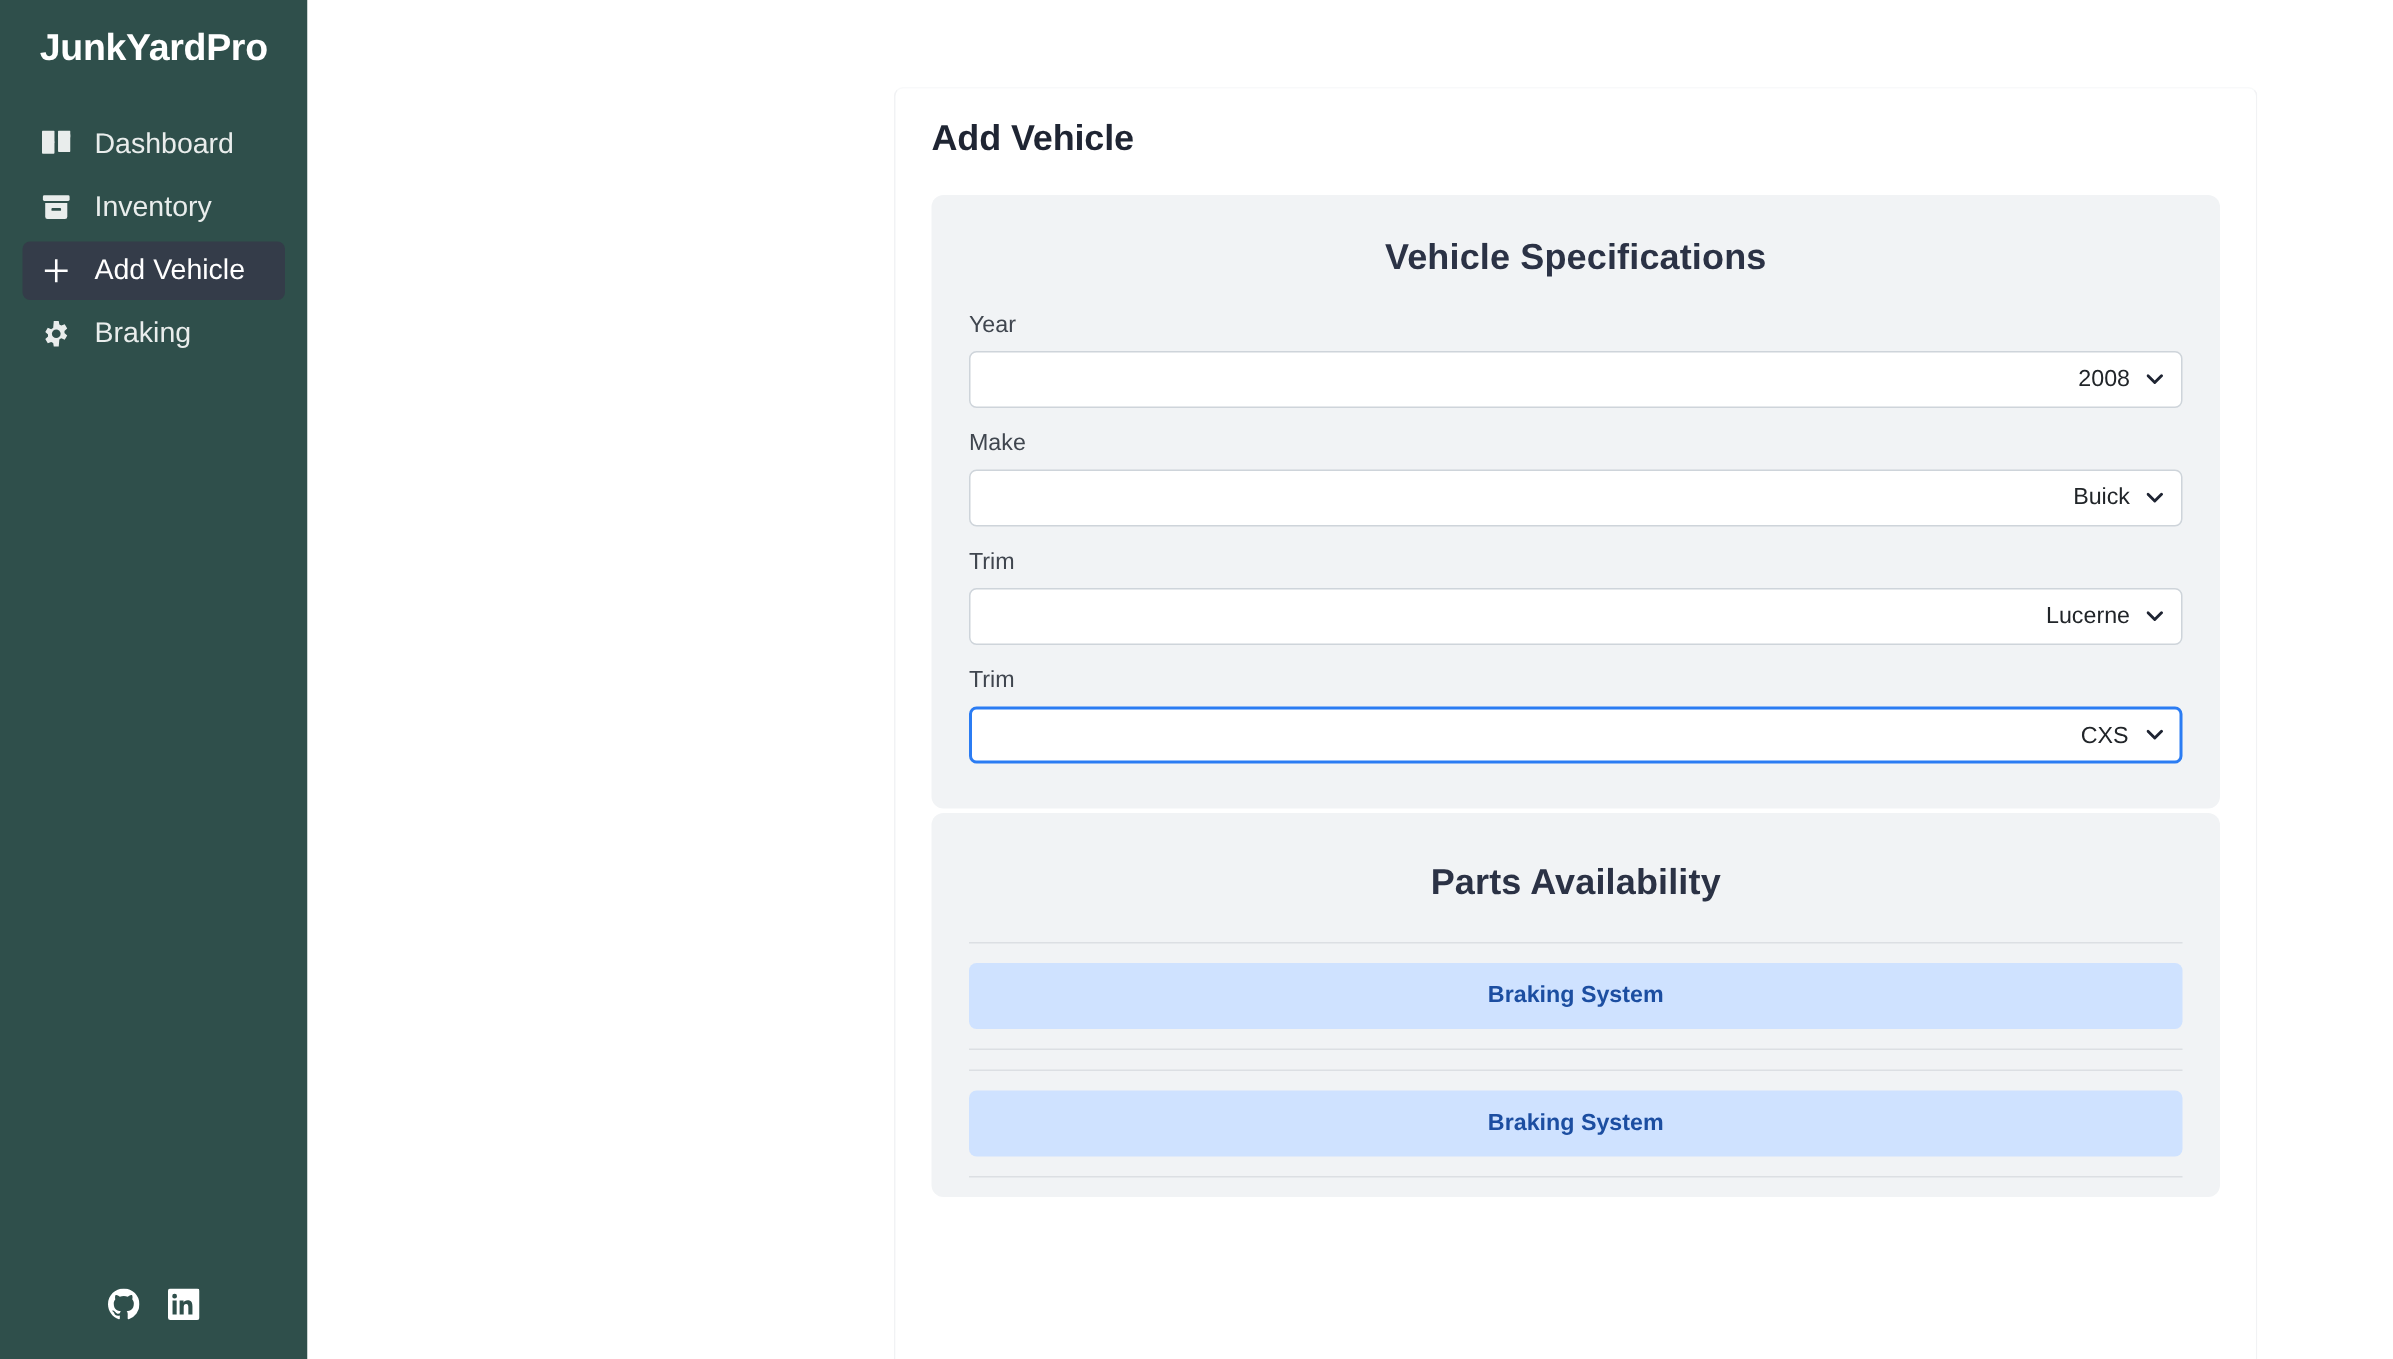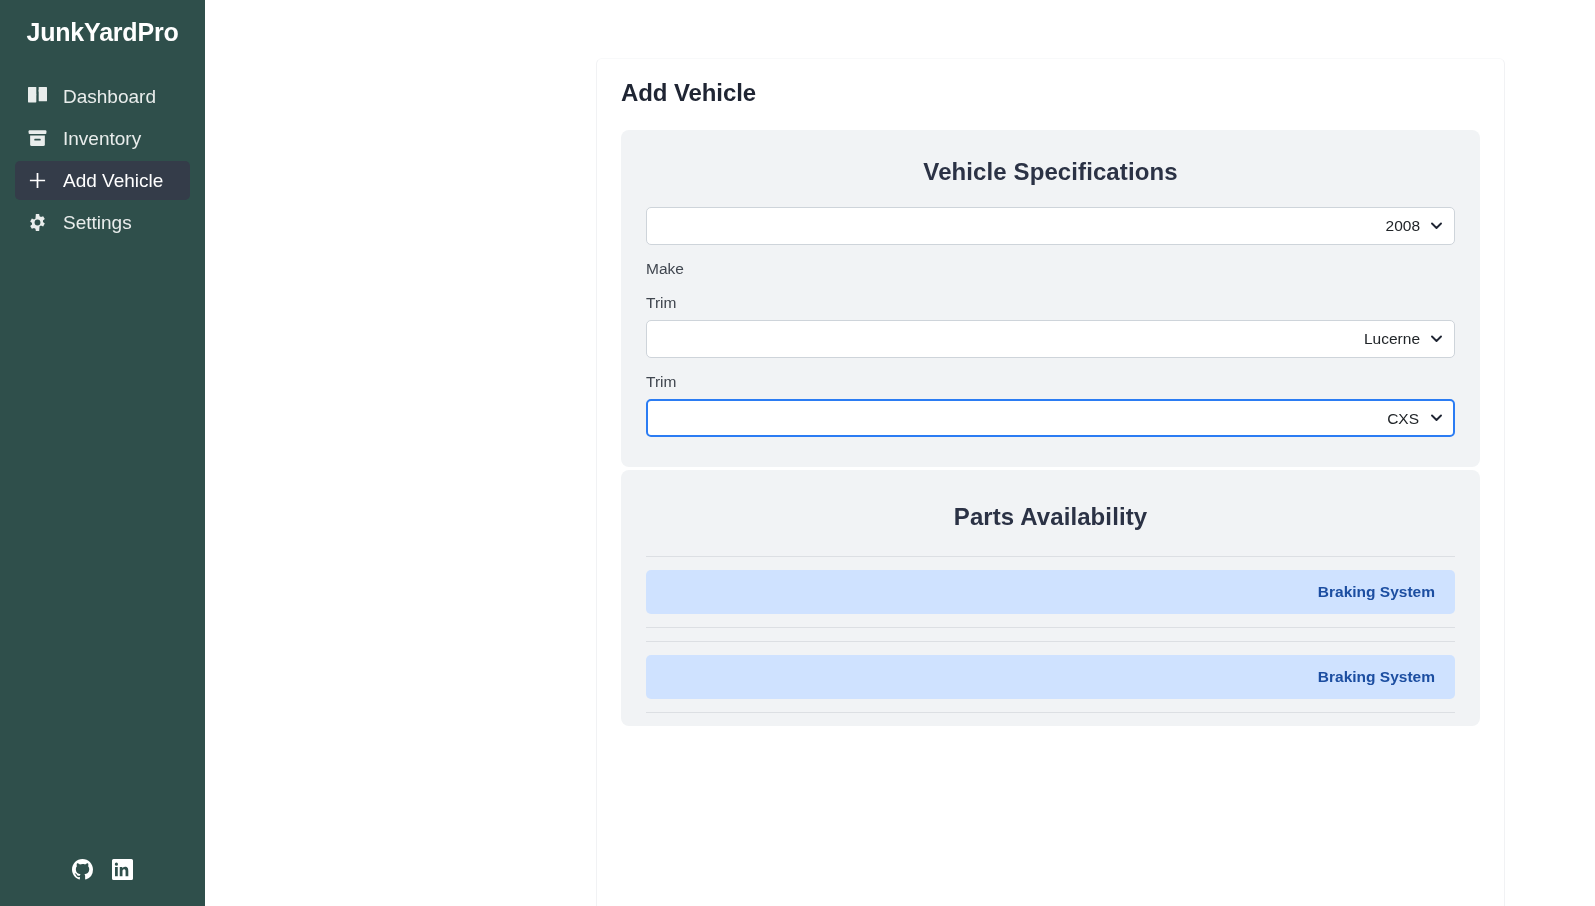--- a/index.html
+++ b/index.html
@@ -204,21 +204,21 @@
     padding-bottom: 0;
   }
 
   .parts-list { margin-top: 23px; }
 
   .accordion-item { border-top: 1px solid #dcdfe3; }
   .accordion-item:first-child { border-top: 1px solid #dcdfe3; }
 
   .accordion-header {
     width: 100%;
-    text-align: right;
+    text-align: center;
     border: none;
     background: #cfe2ff;
     color: #1c4ea1;
     font-family: "Liberation Sans", sans-serif;
     font-weight: bold;
     font-size: 15.5px;
     height: 44px;
     padding: 0 20px;
     border-radius: 5px;
     margin-top: 13px;
@@ -273,21 +273,21 @@
         <span>Add Vehicle</span>
       </a>
 
       <a class="nav-item">
         <span class="nav-icon">
           <svg width="19" height="19" viewBox="0 0 16 16" fill="currentColor">
             <path d="M6.6.8h2.8l.33 2.04c.4.14.78.34 1.12.58l1.9-.78 1.4 2.42-1.56 1.33c.04.21.06.42.06.61s-.02.4-.06.61l1.56 1.33-1.4 2.42-1.9-.78c-.34.24-.72.44-1.12.58L9.4 15.2H6.6l-.33-2.04a4.7 4.7 0 0 1-1.12-.58l-1.9.78-1.4-2.42 1.56-1.33A4.2 4.2 0 0 1 3.35 9c0-.19.02-.4.06-.61L1.85 7.06l1.4-2.42 1.9.78c.34-.24.72-.44 1.12-.58L6.6.8z"></path>
             <circle cx="8" cy="8" r="2.45" fill="#2f4f4b"></circle>
           </svg>
         </span>
-        <span>Settings</span>
+        <span>Braking</span>
       </a>
 
     </nav>
 
     <div class="social">
       <a>
         <svg width="21" height="21" viewBox="0 0 16 16" fill="currentColor">
           <path d="M8 0C3.58 0 0 3.58 0 8c0 3.54 2.29 6.53 5.47 7.59.4.07.55-.17.55-.38 0-.19-.01-.82-.01-1.49-2.01.37-2.53-.49-2.69-.94-.09-.23-.48-.94-.82-1.13-.28-.15-.68-.52-.01-.53.63-.01 1.08.58 1.23.82.72 1.21 1.87.87 2.33.66.07-.52.28-.87.51-1.07-1.78-.2-3.64-.89-3.64-3.95 0-.87.31-1.59.82-2.15-.08-.2-.36-1.02.08-2.12 0 0 .67-.21 2.2.82a7.4 7.4 0 0 1 2-.27c.68 0 1.36.09 2 .27 1.53-1.04 2.2-.82 2.2-.82.44 1.1.16 1.92.08 2.12.51.56.82 1.27.82 2.15 0 3.07-1.87 3.75-3.65 3.95.29.25.54.73.54 1.48 0 1.07-.01 1.93-.01 2.2 0 .21.15.46.55.38A8.01 8.01 0 0 0 16 8c0-4.42-3.58-8-8-8z"></path>
         </svg>
       </a>
@@ -305,34 +305,45 @@
     <div class="content-panel">
 
       <h1 class="page-title">Add Vehicle</h1>
 
       <section class="card">
         <h2 class="card-heading">Vehicle Specifications</h2>
 
         <div class="spec-body">
 
           <div class="field">
+            <label class="field-label">Year</label>
             <span class="select-wrap">
               <select class="field-select">
                 <option>2008</option>
               </select>
               <span class="chevron">
                 <svg width="11" height="8" viewBox="0 0 11 8" fill="none" stroke="currentColor" stroke-width="1.9" stroke-linecap="round" stroke-linejoin="round">
                     <path d="M1 1.5 5.5 6 10 1.5"></path>
                   </svg>
               </span>
             </span>
           </div>
 
           <div class="field">
             <label class="field-label">Make</label>
+            <span class="select-wrap">
+              <select class="field-select">
+                <option>Buick</option>
+              </select>
+              <span class="chevron">
+                <svg width="11" height="8" viewBox="0 0 11 8" fill="none" stroke="currentColor" stroke-width="1.9" stroke-linecap="round" stroke-linejoin="round">
+                    <path d="M1 1.5 5.5 6 10 1.5"></path>
+                  </svg>
+              </span>
+            </span>
           </div>
 
           <div class="field">
             <label class="field-label">Trim</label>
             <span class="select-wrap">
               <select class="field-select">
                 <option>Lucerne</option>
               </select>
               <span class="chevron">
                 <svg width="11" height="8" viewBox="0 0 11 8" fill="none" stroke="currentColor" stroke-width="1.9" stroke-linecap="round" stroke-linejoin="round">

